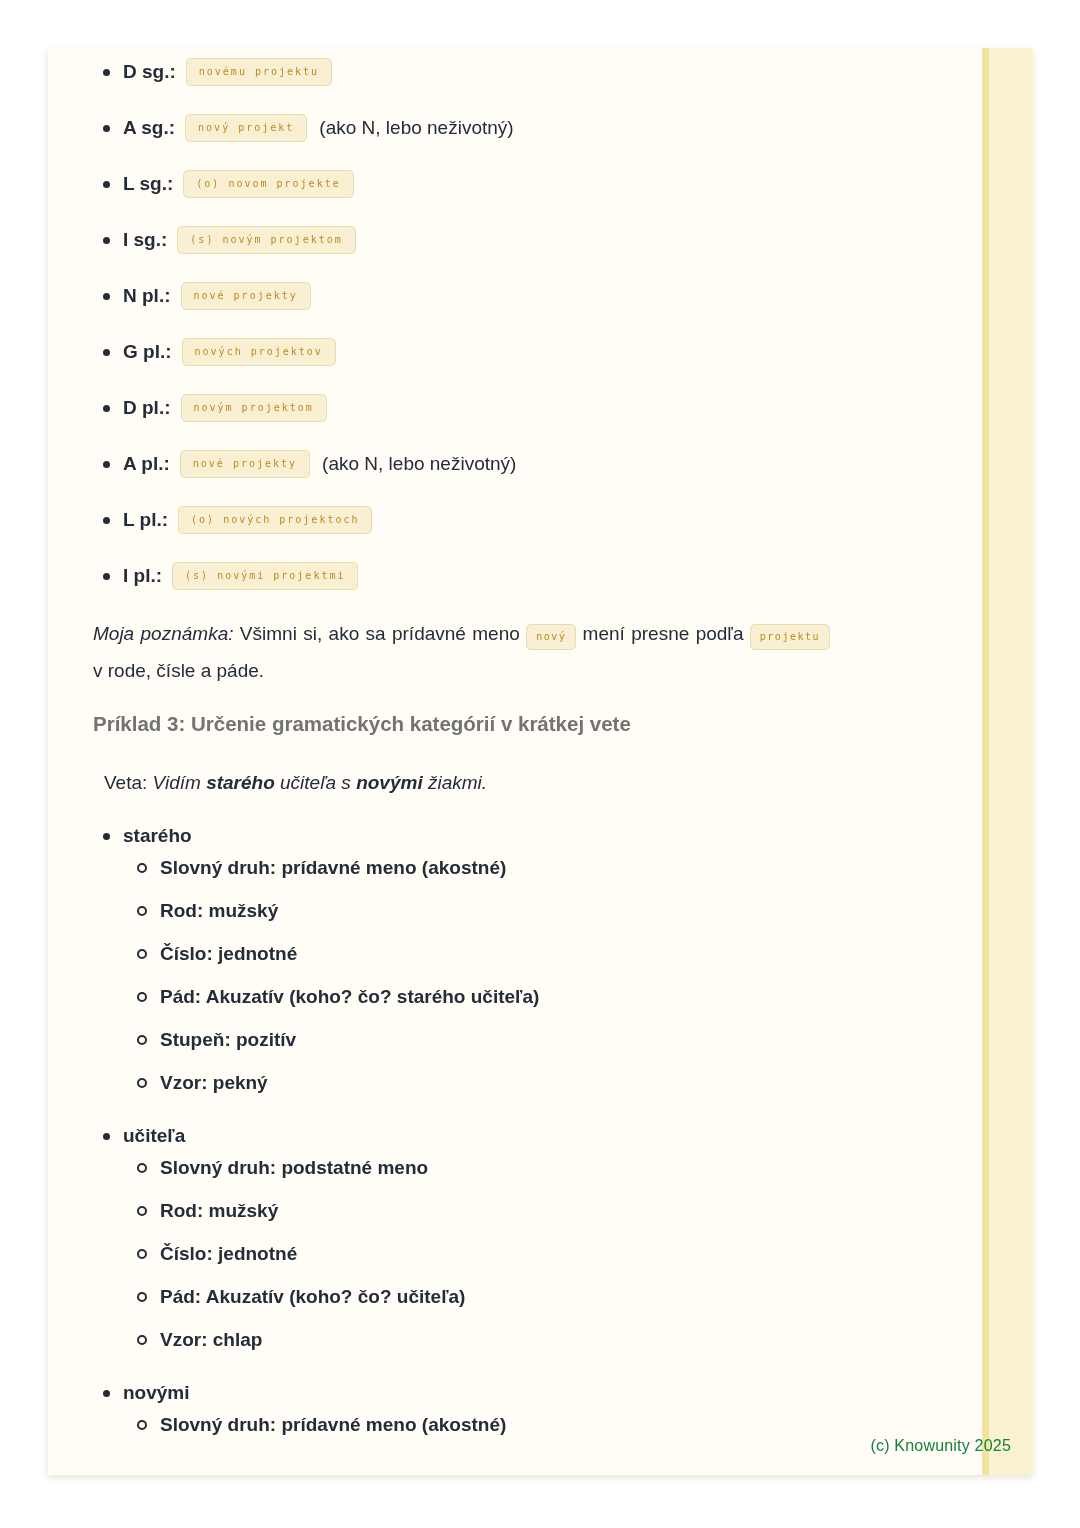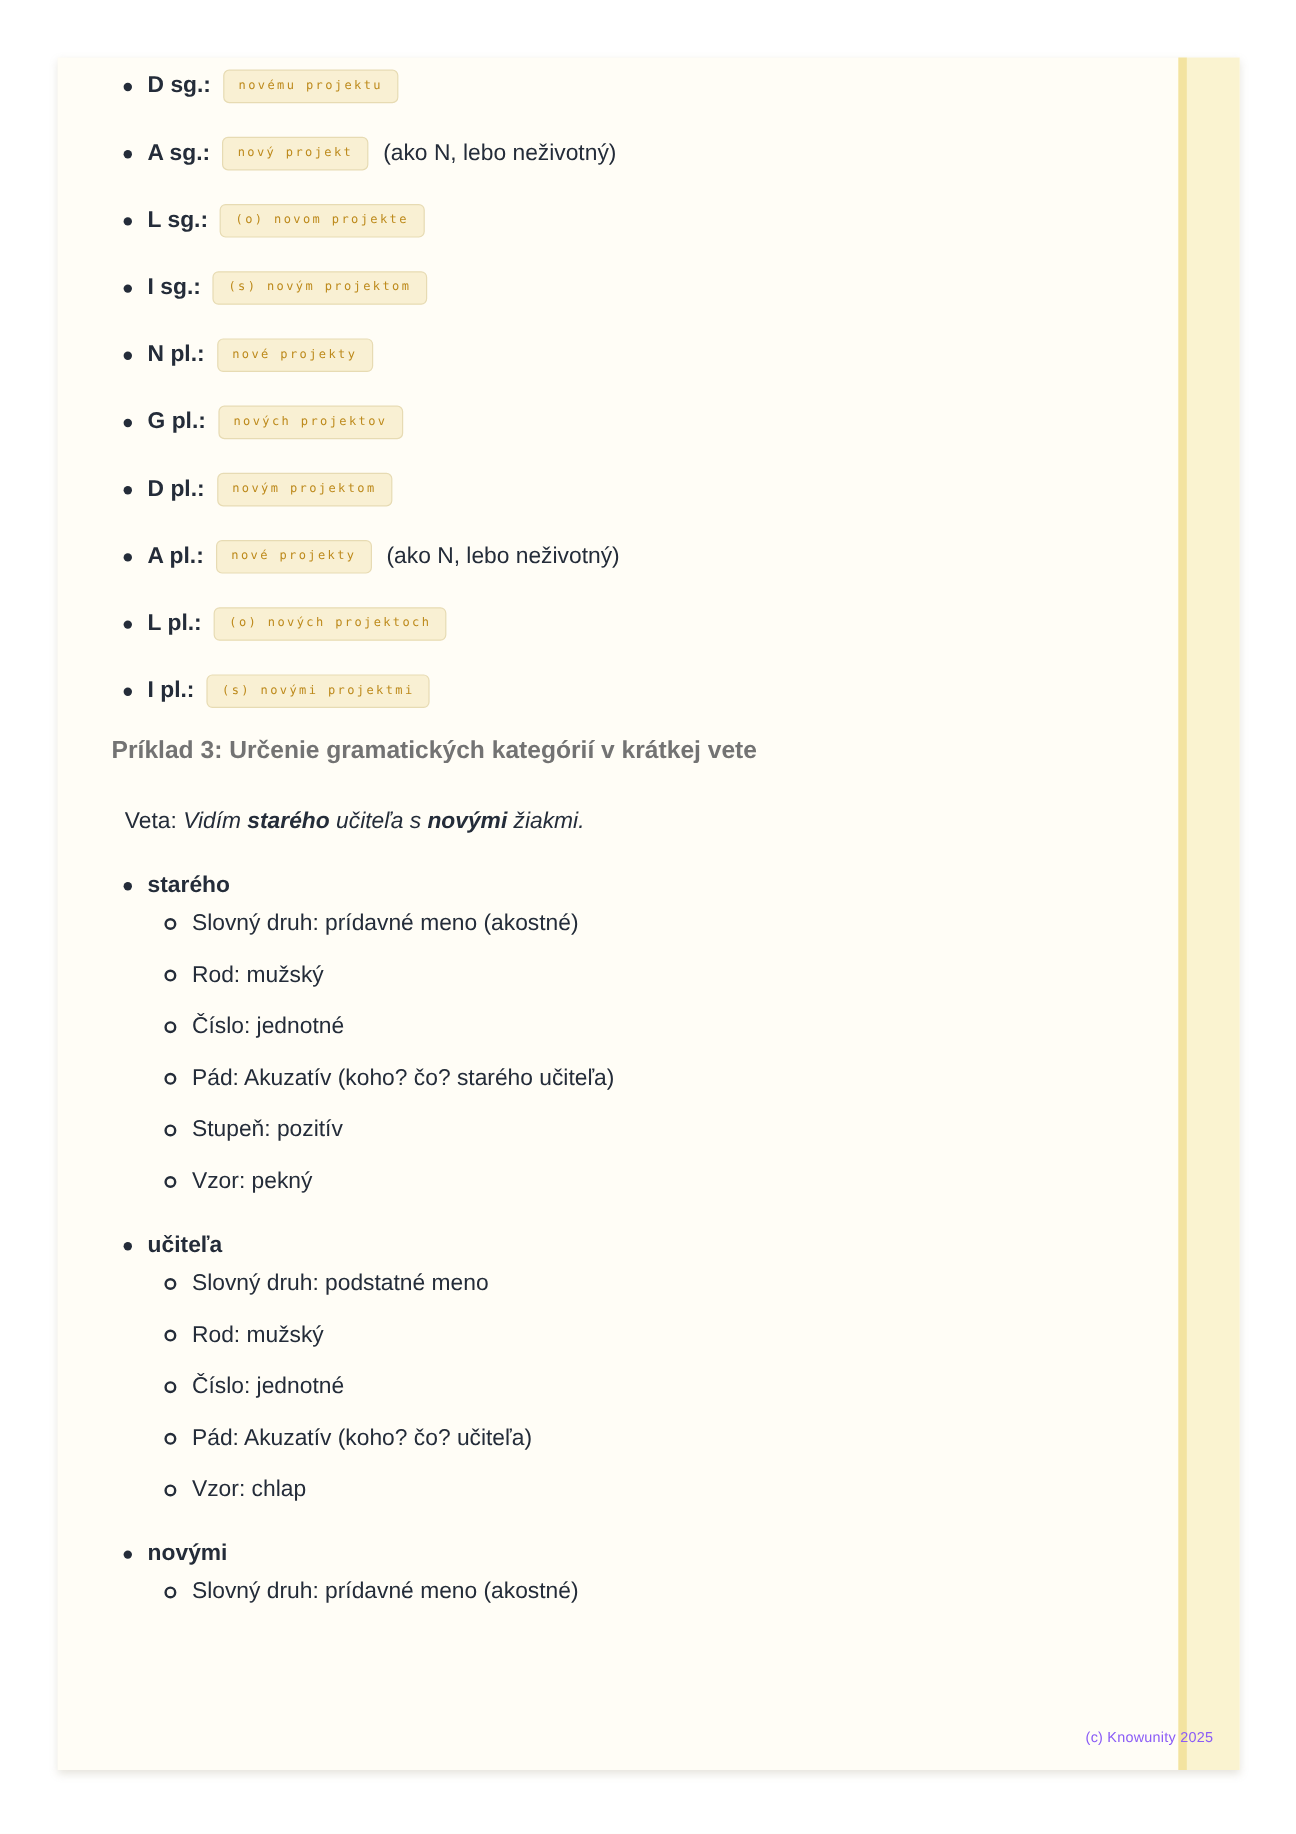--- a/index.html
+++ b/index.html
@@ -77,27 +77,27 @@
     margin: 22px 0 0 0;
     line-height: 26px;
   }
   .sentence { margin: 33px 0 0 11px; line-height: 26px; }
   .sentence em strong { font-weight: 700; }
 
   
   ul.analysis { list-style: none; margin: 28px 0 0 0; padding: 0; }
   ul.analysis > li + li { margin-top: 29px; }
   .term-row { display: flex; align-items: center; margin-left: 10px; font-weight: 700; line-height: 24px; }
-  ul.props { list-style: none; margin: 8px 0 0 0; padding: 0; }
+  ul.props { list-style: none; margin: 8px 0 0 0; padding: 0; font-weight: bold; }
   ul.props li { display: flex; align-items: center; margin-left: 44px; line-height: 24px; }
   ul.props li + li { margin-top: 19px; }
 
   .watermark {
     position: absolute; right: 22px; bottom: 20px;
-    font-size: 12px; color: #8b5cf6;
+    font-size: 16px; color: #15803d;
     letter-spacing: 0.2px;
     z-index: 3;
   }
 </style>
 </head>
 <body>
 
 <div class="sheet">
   <div class="accent-strip"></div>
 
@@ -159,20 +159,21 @@
         <span class="case-suffix"></span>
       </li>
       <li>
         <span class="dot"></span>
         <span class="case-lbl">I pl.:</span>
         <code class="chip">(s) novými projektmi</code>
         <span class="case-suffix"></span>
       </li>
     </ul>
 
+    <p class="note"><em class="note-lead">Moja poznámka:</em><span> Všimni si, ako sa prídavné meno </span><code class="chip">nový</code><span> mení presne podľa </span><code class="chip">projektu</code><span> v rode, čísle a páde.</span></p>
 
     <h3 class="heading">Príklad 3: Určenie gramatických kategórií v krátkej vete</h3>
 
     <p class="sentence"><span>Veta: </span><em><span>Vidím </span><strong>starého</strong><span> učiteľa s </span><strong>novými</strong><span> žiakmi.</span></em></p>
 
     <ul class="analysis">
 
       <li>
         <div class="term-row">
           <span class="dot"></span>

